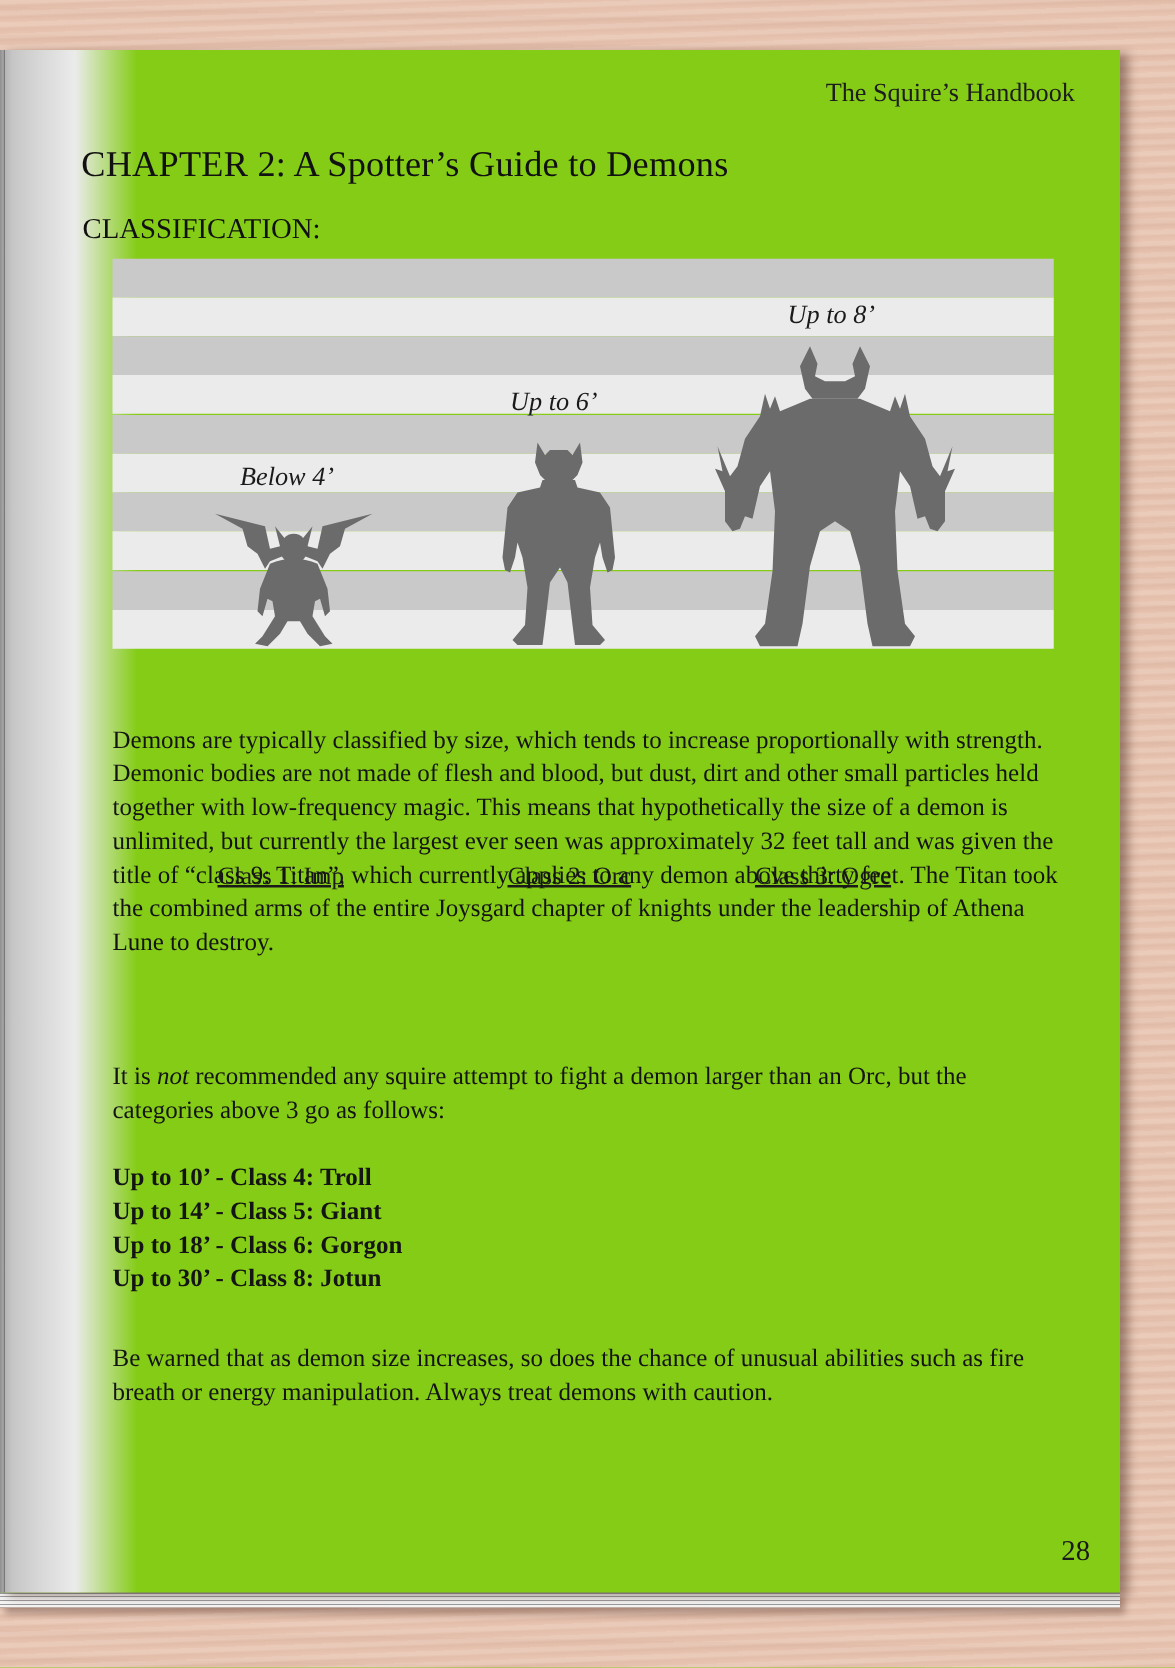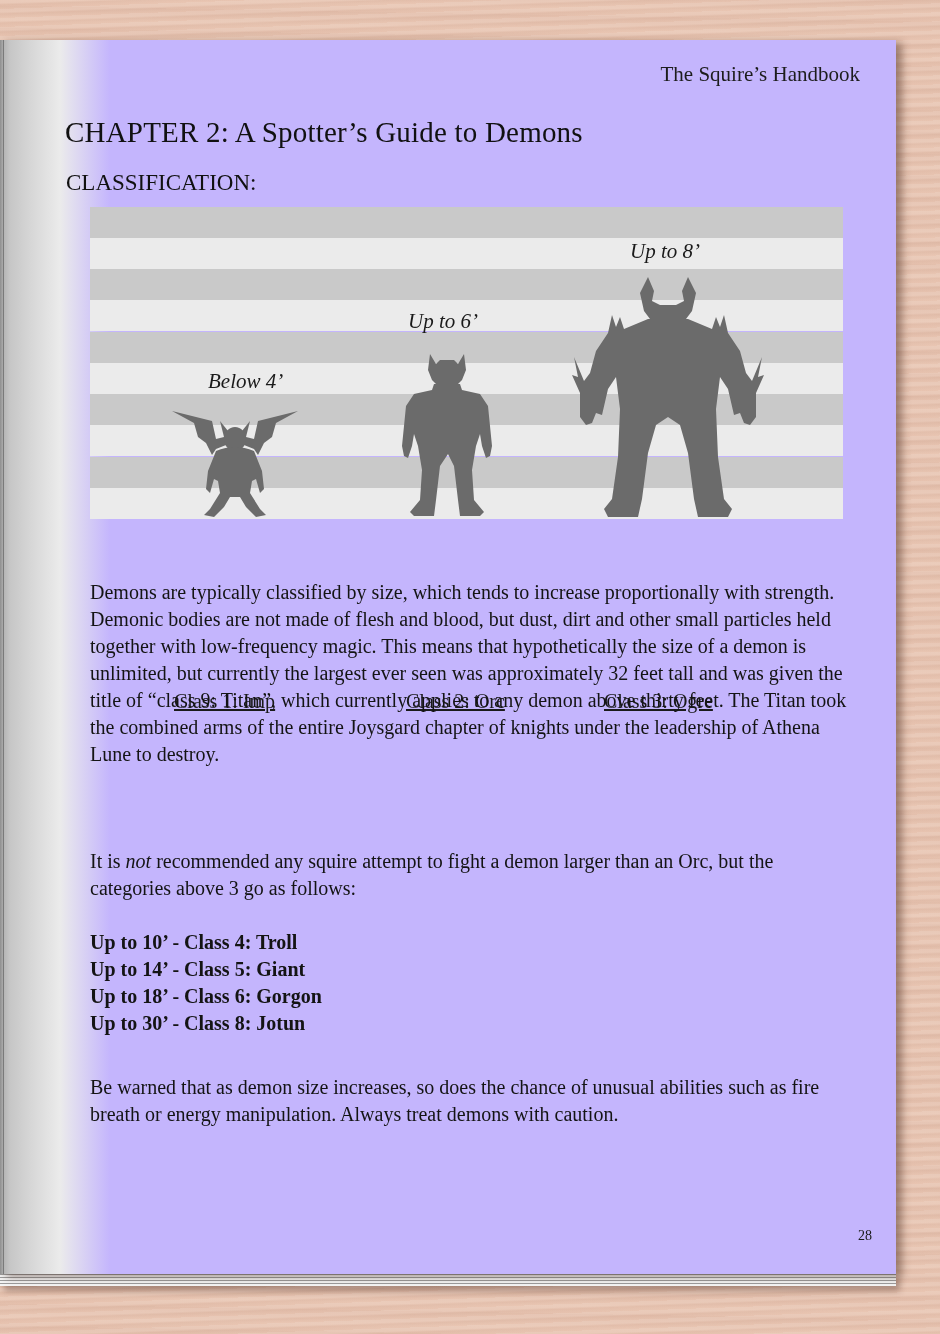--- a/index.html
+++ b/index.html
@@ -11,21 +11,21 @@
         repeating-linear-gradient(181deg, rgba(180,130,110,0.10) 0px, rgba(255,255,255,0.0) 14px, rgba(200,150,130,0.08) 22px);
       font-family: "DejaVu Serif", "Liberation Serif", serif;
     }
     .page-stack {
       position: absolute; left: 0; top: 1272px; width: 896px; height: 14px;
       background: repeating-linear-gradient(180deg, #f4f4f4 0px, #f4f4f4 2px, #9c9c9c 2px, #9c9c9c 3px);
       box-shadow: 4px 5px 6px rgba(60,30,20,0.35);
     }
     .page {
       position: absolute; left: 0; top: 40px; width: 896px; height: 1234px;
-      background: #c4b5fd;
+      background: #84cc16;
       box-shadow: 6px 3px 8px rgba(60,30,20,0.45);
     }
     .spine {
       position: absolute; left: 0; top: 0; width: 110px; height: 100%;
       background: linear-gradient(90deg, #8f8f8f 0px, #b5b5b5 4px, #c6c6c6 10px, #d6d6d6 30px, #ebebeb 60px, rgba(251,251,251,0) 110px);
     }
     .spine-line { position: absolute; left: 3px; top: 0; width: 1px; height: 100%; background: #7a7a7a; }
     .running-head {
       position: absolute; right: 36px; top: 22px;
       font-size: 21px; color: #1d1d1d; font-family: "Liberation Serif", serif;
@@ -58,21 +58,21 @@
     .body-text {
       position: absolute; left: 90px; width: 760px;
       font-family: "Liberation Serif", serif; font-size: 20px; line-height: 27px; color: #141414;
     }
     .p1 { top: 539px; }
     .p2 { top: 808px; }
     .list { top: 889px; font-weight: bold; }
     .list div { white-space: nowrap; }
     .p3 { top: 1034px; }
     .page-number {
-      position: absolute; right: 24px; top: 1188px; font-size: 14px; color: #1a1a1a;
+      position: absolute; right: 24px; top: 1188px; font-size: 23px; color: #1a1a1a;
       font-family: "Liberation Serif", serif;
     }
   </style>
 </head>
 <body>
 
 <div class="page-stack"></div>
 
 <div class="page">
   <div class="spine">
@@ -90,21 +90,21 @@
       <div class="stripe dark" style="top:62px"></div>
       <div class="stripe light" style="top:93px"></div>
       <div class="stripe dark" style="top:125px"></div>
       <div class="stripe light" style="top:156px"></div>
       <div class="stripe dark" style="top:187px"></div>
       <div class="stripe light" style="top:218px"></div>
       <div class="stripe dark" style="top:250px"></div>
       <div class="stripe light" style="top:281px"></div>
     </div>
 
-    <div class="height-label" style="left:102px; top:162px;margin-left:16px;">Below 4’</div>
+    <div class="height-label" style="left:102px; top:162px;">Below 4’</div>
     <div class="silhouette" style="left:82px; top:202px;">
       <svg width="126" height="110" viewBox="0 0 126 110">
         <g fill="#6b6b6b">
           <path d="M0 2 L40 12 L44 30 L52 28 L48 12 L56 22 L70 22 L78 12 L74 28 L82 30 L86 12 L126 2 L104 14 L100 28 L92 34 L86 46 L82 40 L72 36 L54 36 L44 40 L40 46 L34 34 L26 28 L22 14 Z"></path>
           <ellipse cx="63" cy="30" rx="11" ry="12"></ellipse>
           <path d="M44 42 Q63 34 82 42 L90 62 L92 80 L88 84 L84 70 L80 72 L78 84 L88 100 L94 106 L84 108 L74 98 L68 88 L58 88 L52 98 L42 108 L32 106 L38 100 L48 84 L46 72 L42 70 L38 84 L34 80 L36 62 Z"></path>
         </g>
       </svg>
     </div>
     <div class="class-label" style="left:84px;">Class 1: Imp</div>

